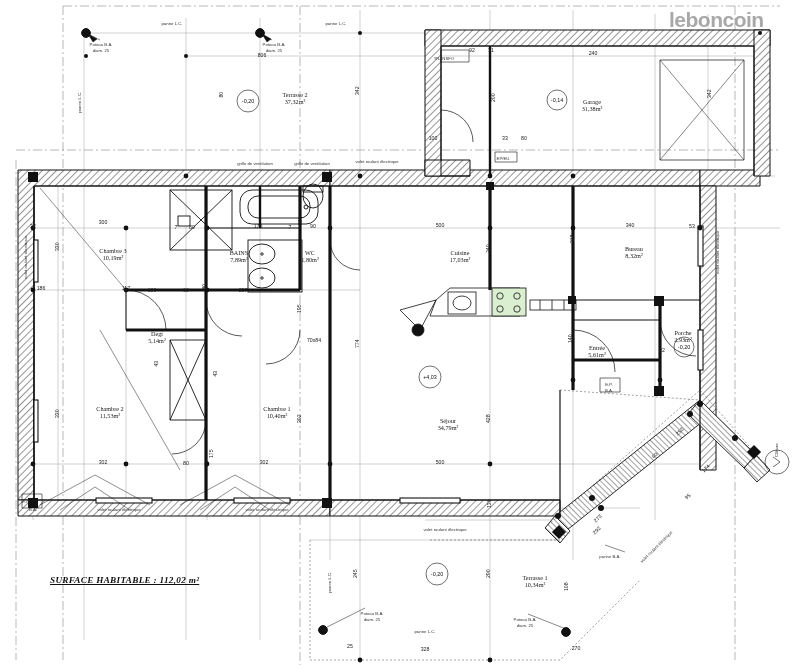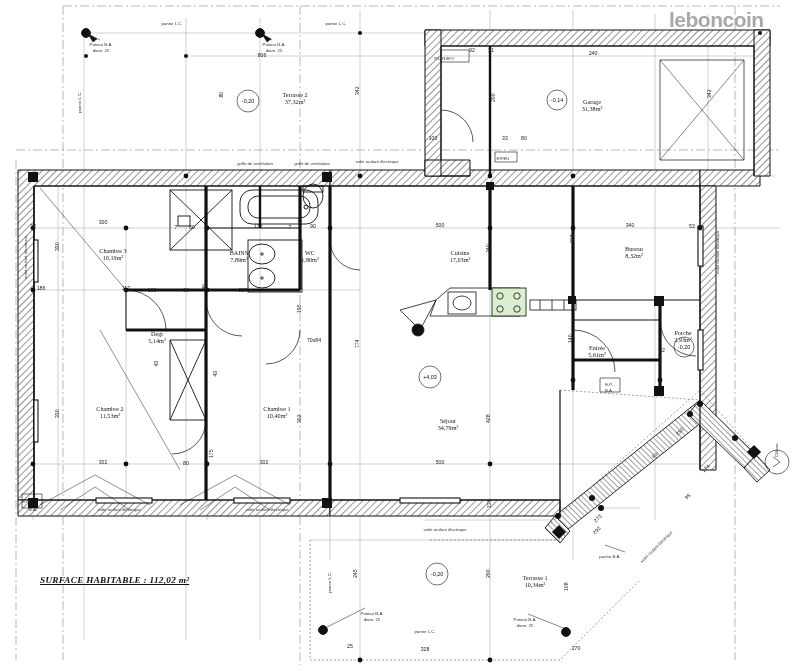--- a/index.html
+++ b/index.html
@@ -9,21 +9,21 @@
   svg#cad{position:absolute;left:0;top:0;width:794px;height:671px;}
   .lbl{position:absolute;text-align:center;line-height:1.05;
        font-family:"Liberation Serif",serif;color:#1a1a1a;
        white-space:nowrap;pointer-events:none;}
   .room{font-size:6.2px;}
   .room b{font-weight:normal;display:block;}
   .dim{font-size:5.2px;font-family:"Liberation Sans",sans-serif;color:#222;}
   .tiny{font-size:4.3px;font-family:"Liberation Sans",sans-serif;color:#333;}
   .lvl{position:absolute;font-size:5.4px;text-align:center;
        font-family:"Liberation Sans",sans-serif;}
-  #surface{position:absolute;left:40px;top:575px;font-size:9.2px;
+  #surface{position:absolute;left:50px;top:575px;font-size:9.2px;
       font-style:italic;font-weight:bold;text-decoration:underline;
       letter-spacing:.3px;font-family:"Liberation Serif",serif;}
   #watermark{position:absolute;left:669px;top:8px;width:120px;height:26px;
       font-family:"Liberation Sans",sans-serif;font-weight:bold;font-size:21px;
       color:#9a9a9a;letter-spacing:-.5px;opacity:.85;}
 </style>
 </head>
 <body>
 
 <div id="plan">

